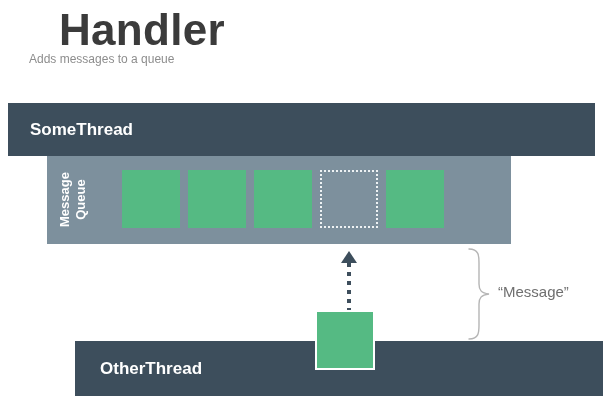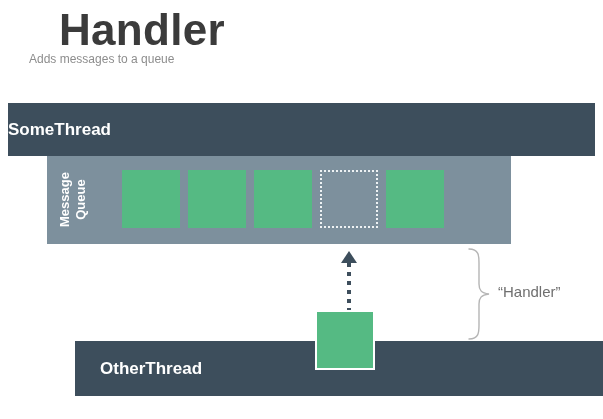--- a/index.html
+++ b/index.html
@@ -15,21 +15,21 @@
   .slide-subtitle {
     position: absolute; left: 29px; top: 52px;
     font-size: 12px; color: #8d8d8d; font-weight: 400;
   }
   .bar {
     position: absolute; background: var(--dark);
     display: flex; align-items: center;
     color: #ffffff; font-weight: 700; font-size: 17px;
     box-sizing: border-box;
   }
-  .some-thread { left: 8px; top: 103px; width: 587px; height: 53px; }
+  .some-thread { left: 8px; top: 103px; width: 587px; height: 53px; padding-left: 22px; }
   .other-thread { left: 75px; top: 341px; width: 545px; height: 55px; padding-left: 25px; }
   .queue-bar {
     position: absolute; left: 47px; top: 156px; width: 464px; height: 88px;
     background: var(--light);
   }
   .queue-label {
     position: absolute; left: 0; top: 0; width: 50px; height: 88px;
     display: flex; align-items: center; justify-content: center;
   }
   .queue-label-text {
@@ -96,15 +96,15 @@
   <div class="moving-square"></div>
 
   <div class="bar other-thread">
     <span>OtherThread</span>
   </div>
 
   <svg class="brace" width="26" height="92" viewBox="0 0 26 92" aria-hidden="true">
     <path d="M3,1 C13,1 13,8 13,15 L13,36 C13,42 15,45 23,46 C15,47 13,50 13,56 L13,77 C13,84 13,91 3,91" fill="none" stroke="#b5b5b5" stroke-width="1.4" stroke-linecap="round"></path>
   </svg>
 
-  <div class="handler-note">“Handler”</div>
+  <div class="handler-note">“Message”</div>
 
 </div>
 
 </body></html>

